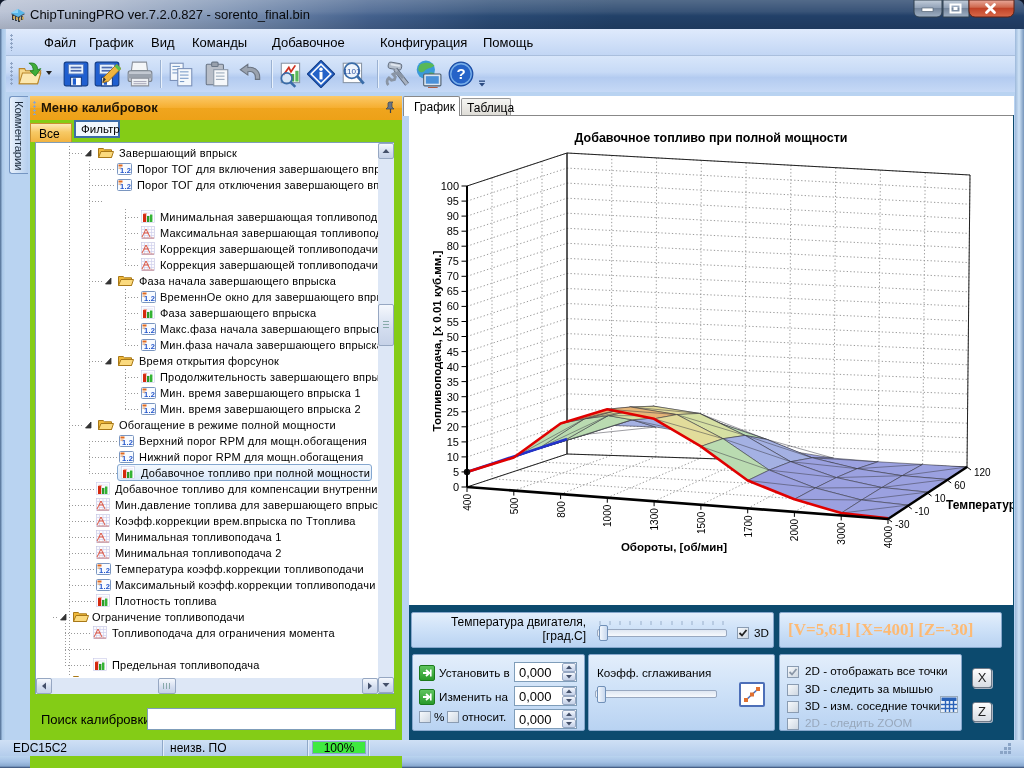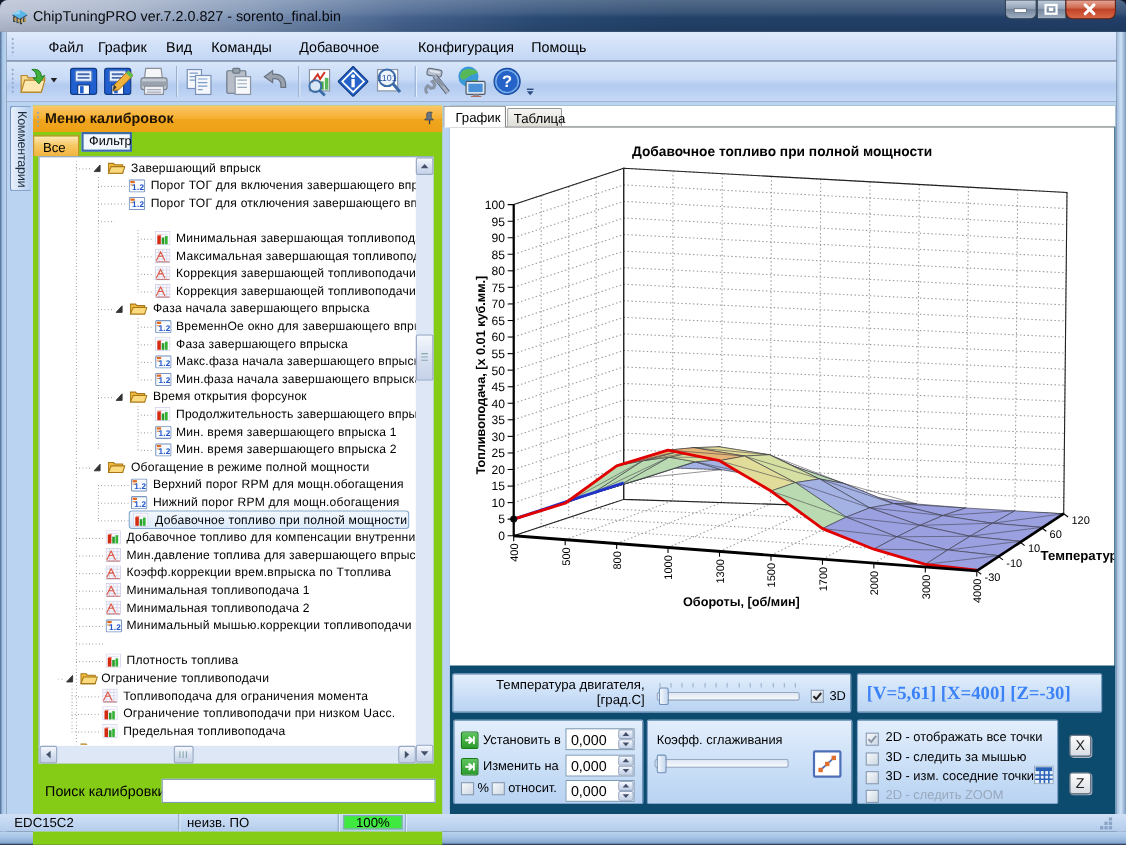--- a/index.html
+++ b/index.html
@@ -468,21 +468,27 @@
 <div class="trow" style="left:0;top:401px;width:341px">
           <svg class="ticon" style="left:59px;top:1px" width="14" height="13" viewBox="0 0 14 13">
             <use href="#tchartB"></use>
           </svg>
           <span class="txt" style="left:78px">Минимальная топливоподача 2</span>
         </div>
 <div class="trow" style="left:0;top:417px;width:341px">
           <svg class="ticon" style="left:59px;top:2px" width="15" height="12" viewBox="0 0 15 12">
             <use href="#ti12"></use>
           </svg>
-          <span class="txt" style="left:78px">Минимальный мышью.коррекции топливоподачи</span>
+          <span class="txt" style="left:78px">Температура коэфф.коррекции топливоподачи</span>
+        </div>
+<div class="trow" style="left:0;top:433px;width:341px">
+          <svg class="ticon" style="left:59px;top:2px" width="15" height="12" viewBox="0 0 15 12">
+            <use href="#ti12"></use>
+          </svg>
+          <span class="txt" style="left:78px">Максимальный коэфф.коррекции топливоподачи</span>
         </div>
 <div class="trow" style="left:0;top:449px;width:341px">
           <svg class="ticon" style="left:59px;top:1px" width="14" height="13" viewBox="0 0 14 13">
             <use href="#tchartA"></use>
           </svg>
           <span class="txt" style="left:78px">Плотность топлива</span>
         </div>
 <div class="trow" style="left:0;top:481px;width:341px">
           <svg class="ticon" style="left:56px;top:1px" width="14" height="13" viewBox="0 0 14 13">
             <use href="#tchartB"></use>
@@ -490,26 +496,20 @@
           <span class="txt" style="left:75px">Топливоподача для ограничения момента</span>
         </div>
 <div class="trow" style="left:0;top:465px;width:341px">
           <svg class="ticon" style="left:23px;top:4px" width="8" height="8" viewBox="0 0 8 8">
             <use href="#texp"></use>
           </svg>
           <svg class="ticon" style="left:36px;top:1px" width="16" height="13" viewBox="0 0 16 13">
             <use href="#tfolder"></use>
           </svg>
           <span class="txt" style="left:55px">Ограничение топливоподачи</span>
-        </div>
-<div class="trow" style="left:0;top:497px;width:341px">
-          <svg class="ticon" style="left:56px;top:1px" width="14" height="13" viewBox="0 0 14 13">
-            <use href="#tchartA"></use>
-          </svg>
-          <span class="txt" style="left:75px">Ограничение топливоподачи при низком Uacc.</span>
         </div>
 <div class="trow" style="left:0;top:513px;width:341px">
           <svg class="ticon" style="left:56px;top:1px" width="14" height="13" viewBox="0 0 14 13">
             <use href="#tchartA"></use>
           </svg>
           <span class="txt" style="left:75px">Предельная топливоподача</span>
         </div>
 <div class="trow" style="left:0;top:529px;width:341px">
           <svg class="ticon" style="left:36px;top:1px" width="16" height="13" viewBox="0 0 16 13">
             <use href="#tfolder"></use>
@@ -800,21 +800,21 @@
     <line x1="126" y1="1" x2="126" y2="5" stroke="#9ab0cc"></line>
   </svg>
 <div class="abs" style="left:597px;top:629px;width:130px;height:8px;background:linear-gradient(180deg,#dfe7f2,#f6f9fd);border:1px solid #98a8c0;border-radius:2px"></div>
 <div class="abs" style="left:599px;top:625px;width:9px;height:16px;background:linear-gradient(90deg,#f2f7fd,#c8d8ee);border:1px solid #7090b8;border-radius:2px"></div>
 <div class="ck" style="left:737px;top:627px"></div>
 <svg class="abs" style="left:738px;top:628px" width="10" height="10" viewBox="0 0 10 10">
     <path d="M1.5 5 L4 7.5 L8.5 2" stroke="#222" stroke-width="1.8" fill="none"></path>
   </svg>
 <div class="cklbl" style="left:754px;top:626px">3D</div>
 <div class="panel" style="left:779px;top:612px;width:223px;height:36px"></div>
-<div class="abs" style="left:788px;top:620px;font-size:17px;font-weight:bold;color:#3b82f6;font-family:'Liberation Serif',serif;letter-spacing:0px">[V=5,61] [X=400] [Z=-30]</div>
+<div class="abs" style="left:788px;top:620px;font-size:17px;font-weight:bold;color:#fdba74;font-family:'Liberation Serif',serif;letter-spacing:0px">[V=5,61] [X=400] [Z=-30]</div>
 <div class="panel" style="left:412px;top:654px;width:173px;height:77px"></div>
 <div class="abs" style="left:419px;top:665px;width:16px;height:16px;background:linear-gradient(180deg,#5fc45f,#2a9a2a);border:1px solid #1a7a1a;border-radius:2px"></div>
 <svg class="abs" style="left:421px;top:667px" width="12" height="12" viewBox="0 0 12 12">
     <path d="M2 6 h5 M5 3 l3.5 3 L5 9" stroke="#fff" stroke-width="1.8" fill="none"></path>
     <rect x="9" y="2.5" width="1.6" height="7" fill="#fff"></rect>
   </svg>
 <div class="abs" style="left:419px;top:689px;width:16px;height:16px;background:linear-gradient(180deg,#5fc45f,#2a9a2a);border:1px solid #1a7a1a;border-radius:2px"></div>
 <svg class="abs" style="left:421px;top:691px" width="12" height="12" viewBox="0 0 12 12">
     <path d="M2 6 h5 M5 3 l3.5 3 L5 9" stroke="#fff" stroke-width="1.8" fill="none"></path>
     <rect x="9" y="2.5" width="1.6" height="7" fill="#fff"></rect>

